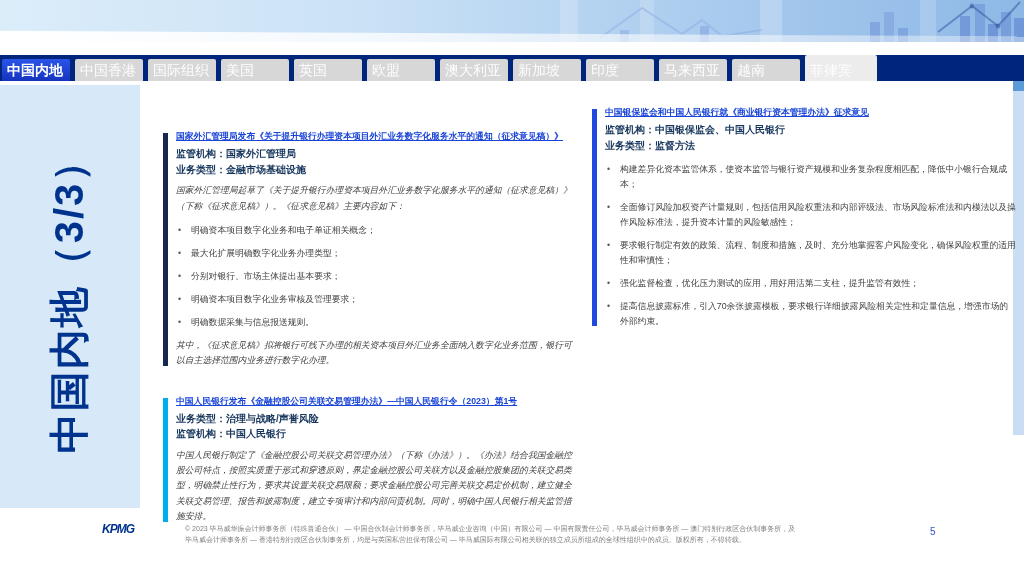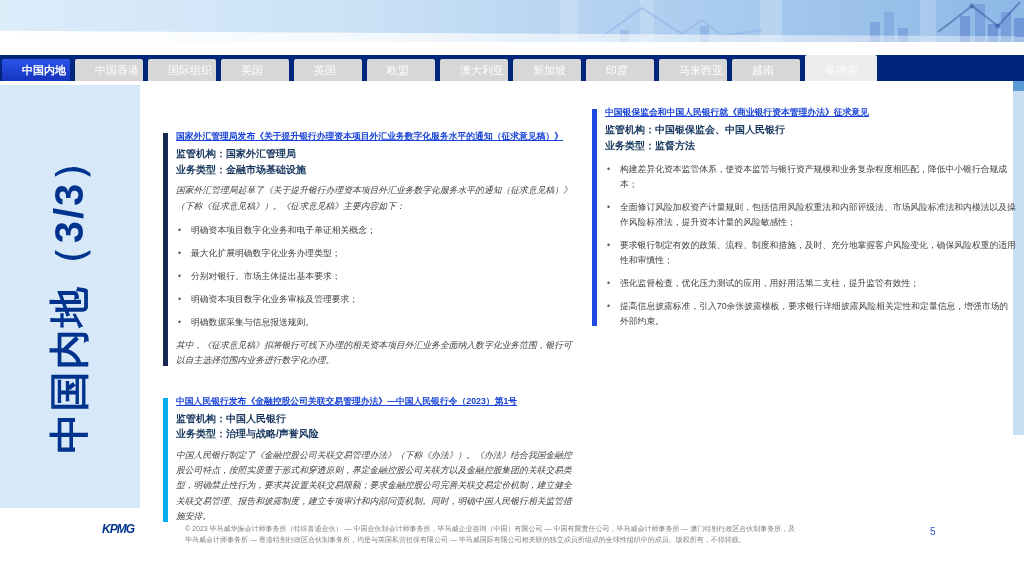--- a/index.html
+++ b/index.html
@@ -10,22 +10,22 @@
   .banner{position:absolute;left:0;top:0;width:1024px;height:42px;
     background:linear-gradient(90deg,#dcedfa 0%,#cbe2f6 35%,#a9cbee 70%,#8db8e6 100%);overflow:hidden;}
   .banner svg{position:absolute;left:0;top:0;}
   .banner-wedge{position:absolute;left:0;bottom:0;width:100%;height:15px;
     background:linear-gradient(90deg,#ffffff 0%,rgba(255,255,255,.75) 40%,rgba(226,236,248,.45) 100%);
     clip-path:polygon(0 25%,100% 62%,100% 100%,0 100%);}
 
   
   .navbar{position:absolute;left:0;top:55px;width:1024px;height:26px;background:#00267c;}
   .tabs{position:absolute;left:2px;top:4px;display:flex;gap:5px;}
-  .tab{width:68px;height:22px;line-height:22px;padding-left:20px;box-sizing:border-box;
-    font-size:11px;color:rgba(255,255,255,.95);background:#d7d7d7;border-radius:2px 2px 0 0;
+  .tab{width:68px;height:22px;line-height:22px;padding-left:5px;box-sizing:border-box;
+    font-size:14px;color:rgba(255,255,255,.95);background:#d7d7d7;border-radius:2px 2px 0 0;
     white-space:nowrap;overflow:hidden;cursor:pointer;}
   .tab.active{background:linear-gradient(180deg,#2a55e8,#1534bf);font-weight:bold;color:#fff;}
   .tab.raised{height:26px;margin-top:-4px;line-height:30px;background:#ececec;width:72px;}
 
   
   .sidebar{position:absolute;left:0;top:85px;width:140px;height:423px;background:#d7e9f9;
     display:flex;align-items:center;justify-content:center;}
   .vtitle{transform:rotate(-90deg);white-space:nowrap;font-size:40px;font-weight:900;
     color:#00338d;letter-spacing:2px;}
 
@@ -126,22 +126,22 @@
         <div class="bullet"><span class="dot">•</span><span>分别对银行、市场主体提出基本要求；</span></div>
         <div class="bullet"><span class="dot">•</span><span>明确资本项目数字化业务审核及管理要求；</span></div>
         <div class="bullet"><span class="dot">•</span><span>明确数据采集与信息报送规则。</span></div>
       </div>
       <p class="para">其中，《征求意见稿》拟将银行可线下办理的相关资本项目外汇业务全面纳入数字化业务范围，银行可以自主选择范围内业务进行数字化办理。</p>
     </div>
 
     <div class="article">
       <div class="accent accent-cyan"></div>
       <a class="article-title">中国人民银行发布《金融控股公司关联交易管理办法》—中国人民银行令（2023）第1号</a>
+      <div class="field"><span>业务类型：</span><span>治理与战略/声誉风险</span></div>
       <div class="field"><span>监管机构：</span><span>中国人民银行</span></div>
-      <div class="field"><span>业务类型：</span><span>治理与战略/声誉风险</span></div>
       <p class="para">中国人民银行制定了《金融控股公司关联交易管理办法》（下称《办法》）。《办法》结合我国金融控股公司特点，按照实质重于形式和穿透原则，界定金融控股公司关联方以及金融控股集团的关联交易类型，明确禁止性行为，要求其设置关联交易限额；要求金融控股公司完善关联交易定价机制，建立健全关联交易管理、报告和披露制度，建立专项审计和内部问责机制。同时，明确中国人民银行相关监管措施安排。</p>
     </div>
 
   </div>
 
   <div class="col col-right">
 
     <div class="article">
       <div class="accent accent-blue"></div>
       <a class="article-title">中国银保监会和中国人民银行就《商业银行资本管理办法》征求意见</a>

